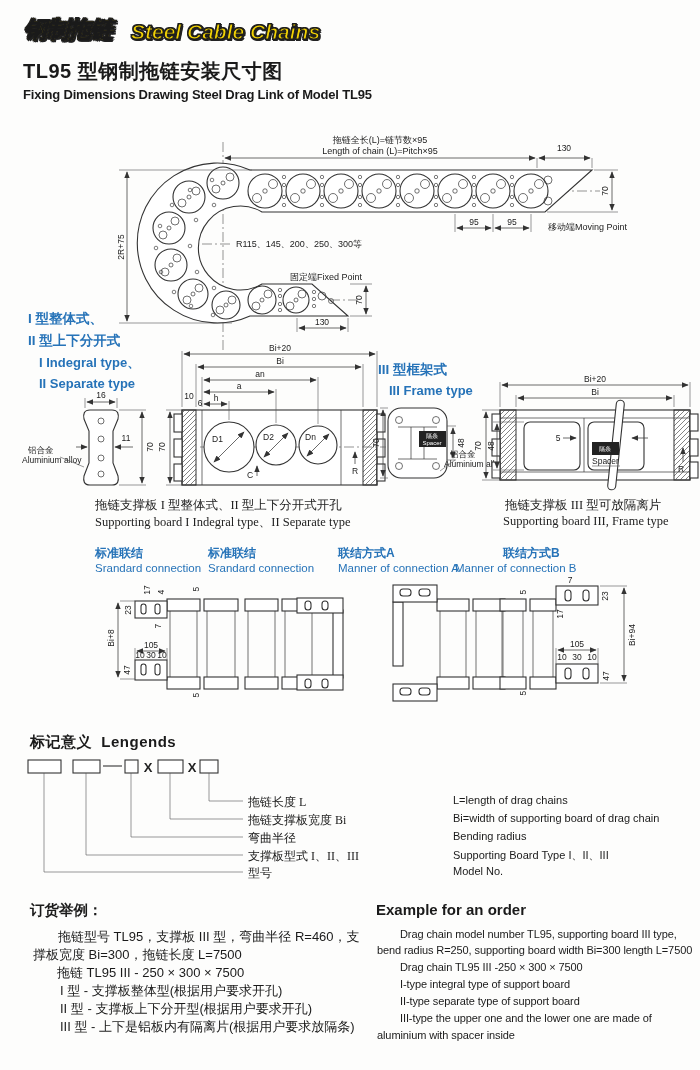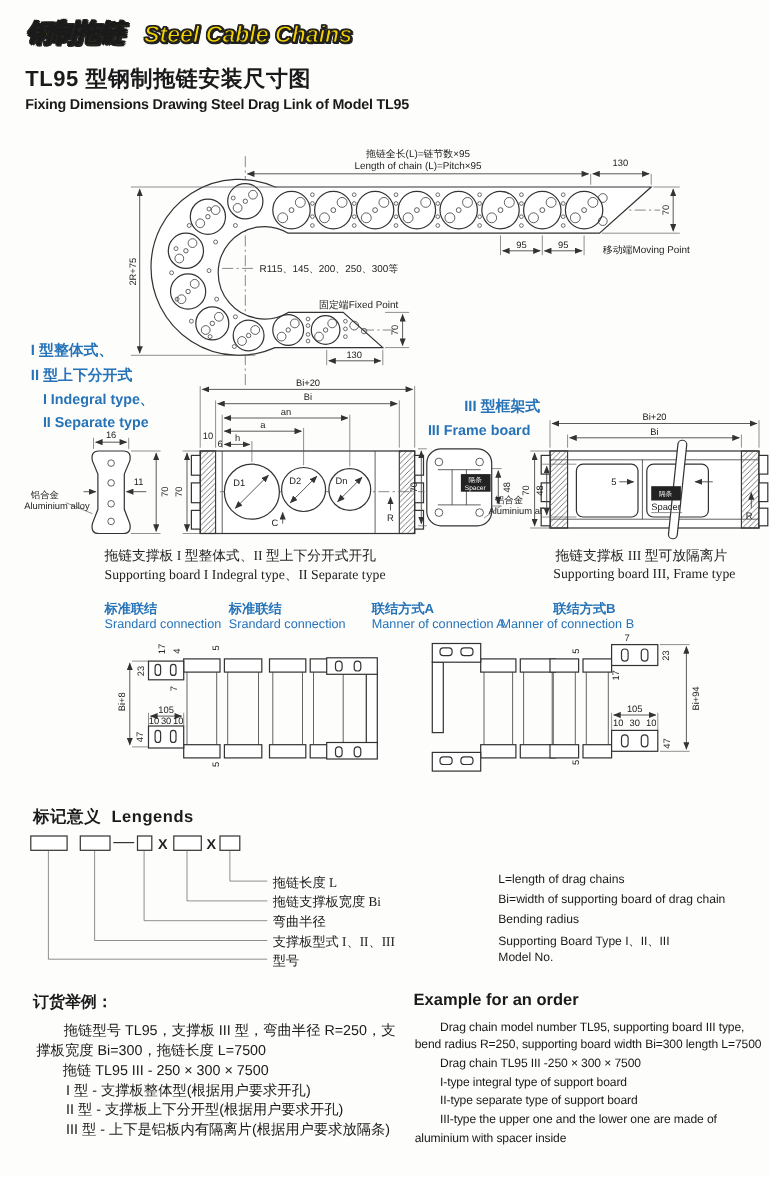--- a/index.html
+++ b/index.html
@@ -491,22 +491,22 @@
 
   <div class="abs brand-cn">钢制拖链</div>
   <div class="abs brand-en">Steel Cable Chains</div>
   <div class="abs title-cn">TL95 型钢制拖链安装尺寸图</div>
   <div class="abs title-en">Fixing Dimensions Drawing Steel Drag Link of Model TL95</div>
 
   <div class="abs blue typelab-cn" style="left:28px;top:310px;">I 型整体式、</div>
   <div class="abs blue typelab-cn" style="left:28px;top:332px;">II 型上下分开式</div>
   <div class="abs blue typelab-en" style="left:28px;top:354px;">I Indegral type、</div>
   <div class="abs blue typelab-en" style="left:28px;top:376px;">II Separate type</div>
-  <div class="abs blue typelab-cn" style="left:378px;top:361px;margin-left:44px;">III 型框架式</div>
-  <div class="abs blue typelab-en" style="left:378px;top:383px;">III Frame board</div>
+  <div class="abs blue typelab-cn" style="left:378px;top:361px;">III 型框架式</div>
+  <div class="abs blue typelab-en" style="left:378px;top:383px;">III Frame type</div>
 
   <div class="abs caption" style="left:95px;top:514px;">Supporting board I Indegral type、II Separate type</div>
   <div class="abs caption" style="left:95px;top:497px;">拖链支撑板 I 型整体式、II 型上下分开式开孔</div>
   <div class="abs caption" style="left:505px;top:497px;">拖链支撑板 III 型可放隔离片</div>
   <div class="abs caption" style="left:503px;top:514px;">Supporting board III, Frame type</div>
 
   <div class="abs blue connhead-cn" style="left:95px;top:545px;">标准联结</div>
   <div class="abs blue connhead-en" style="left:95px;top:562px;">Srandard connection</div>
   <div class="abs blue connhead-cn" style="left:208px;top:545px;">标准联结</div>
   <div class="abs blue connhead-en" style="left:208px;top:562px;">Srandard connection</div>
@@ -524,21 +524,21 @@
   <div class="abs legend-cn" style="left:248px;top:830px;">弯曲半径</div>
   <div class="abs legend-cn" style="left:248px;top:848px;">支撑板型式 I、II、III</div>
   <div class="abs legend-cn" style="left:248px;top:865px;">型号</div>
   <div class="abs legend-en" style="left:405px;top:794px;">L=length of drag chains</div>
   <div class="abs legend-en" style="left:405px;top:812px;">Bi=width of supporting board of drag chain</div>
   <div class="abs legend-en" style="left:405px;top:830px;">Bending radius</div>
   <div class="abs legend-en" style="left:405px;top:848px;">Supporting Board Type I、II、III</div>
   <div class="abs legend-en" style="left:405px;top:865px;">Model No.</div>
 
   <div class="abs order-title-cn">订货举例：</div>
-  <div class="abs order-cn" style="left:58px;top:928px;">拖链型号 TL95，支撑板 III 型，弯曲半径 R=250，支</div>
+  <div class="abs order-cn" style="left:58px;top:928px;">拖链型号 TL95，支撑板 III 型，弯曲半径 R=460，支</div>
   <div class="abs order-cn" style="left:33px;top:946px;">撑板宽度 Bi=300，拖链长度 L=7500</div>
   <div class="abs order-cn" style="left:57px;top:964px;">拖链 TL95 III - 250 × 300 × 7500</div>
   <div class="abs order-cn" style="left:60px;top:982px;">I 型 - 支撑板整体型(根据用户要求开孔)</div>
   <div class="abs order-cn" style="left:60px;top:1000px;">II 型 - 支撑板上下分开型(根据用户要求开孔)</div>
   <div class="abs order-cn" style="left:60px;top:1018px;">III 型 - 上下是铝板内有隔离片(根据用户要求放隔条)</div>
 
   <div class="abs order-title-en">Example for an order</div>
   <div class="abs order-en" style="left:400px;top:928px;">Drag chain model number TL95, supporting board III type,</div>
   <div class="abs order-en" style="left:377px;top:944px;">bend radius R=250, supporting board width Bi=300 length L=7500</div>
   <div class="abs order-en" style="left:400px;top:961px;">Drag chain TL95 III -250 × 300 × 7500</div>

